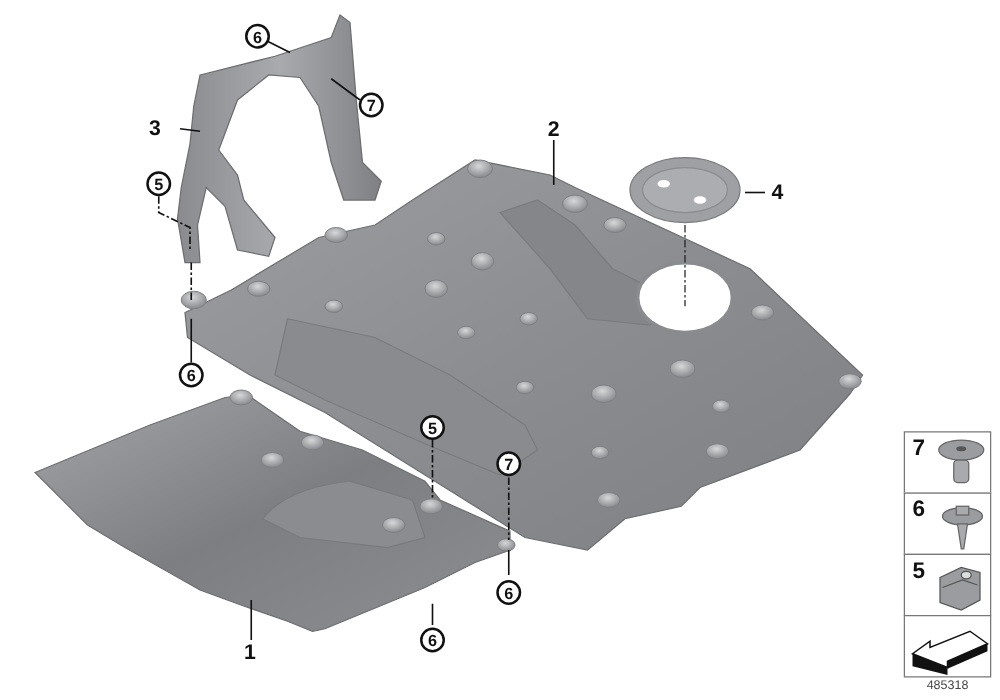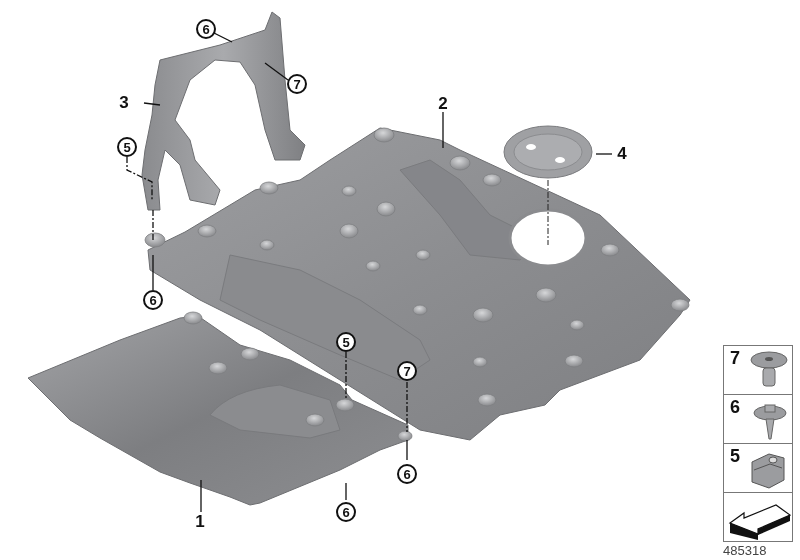--- a/index.html
+++ b/index.html
@@ -6,21 +6,21 @@
   body { width:800px; height:560px; position:relative; overflow:hidden; font-family:"Liberation Sans", sans-serif; }
   .canvas { position:absolute; left:0; top:0; width:800px; height:560px; }
   .lbl { position:absolute; font-weight:bold; font-size:17px; color:#111; transform:translate(-50%,-50%); }
   .circ { position:absolute; width:20px; height:20px; border:2px solid #111; border-radius:50%; background:#fff;
           font-weight:bold; font-size:13px; color:#111; display:flex; align-items:center; justify-content:center;
           transform:translate(-50%,-50%); box-sizing:border-box; }
   .legend { position:absolute; left:723px; top:346px; width:70px; }
   .lcell { position:relative; width:70px; height:50px; border:1px solid #777; box-sizing:border-box; margin-top:-1px; background:#fff; }
   .lcell .num { position:absolute; left:6px; top:2px; font-weight:bold; font-size:18px; color:#111; }
   .lcell svg { position:absolute; left:0; top:0; }
-  .code { position:absolute; left:723px; top:543px; width:70px; text-align:left; font-size:13px; color:#444; }
+  .code { position:absolute; left:723px; top:543px; width:70px; text-align:center; font-size:10px; color:#444; }
 </style>
 </head>
 <body>
 
 <div class="canvas">
   <svg width="800" height="560" viewBox="0 0 800 560">
     <defs>
       <linearGradient id="g2" x1="0" y1="0" x2="1" y2="1">
         <stop offset="0" stop-color="#9d9ea1"></stop>
           <stop offset="0.5" stop-color="#8c8d90"></stop>

